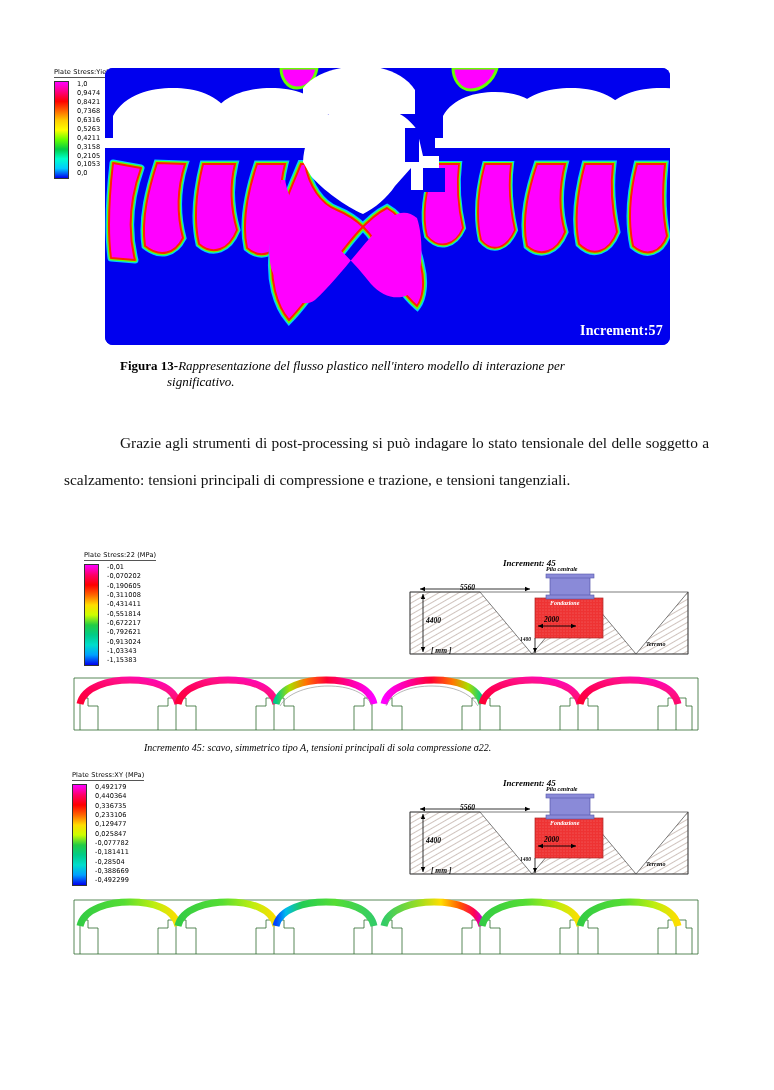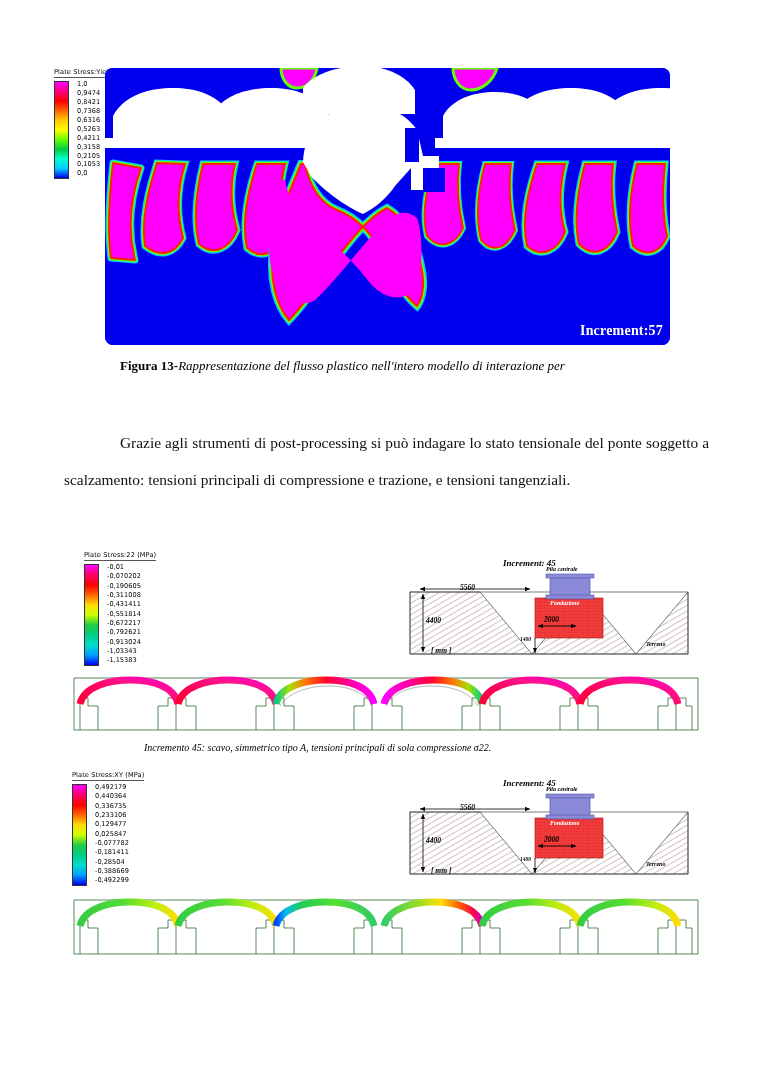--- a/index.html
+++ b/index.html
@@ -198,23 +198,24 @@
       </g>
 
       <rect x="318" y="100" width="22" height="24" fill="#0000ee"></rect>
       <rect x="300" y="60" width="14" height="34" fill="#0000ee"></rect>
     </svg>
     <div class="inc">Increment:57</div>
   </div>
 
   <div class="caption" style="left:120px;top:358px;width:560px;">
     <span><b>Figura 13-</b><i>Rappresentazione del flusso plastico nell'intero modello di interazione per</i></span>
-  </div>
-
-  <div class="body-par" style="left:64px;top:424px;width:645px;text-indent:56px;">Grazie agli strumenti di post-processing si può indagare lo stato tensionale del ponte soggetto a scalzamento: tensioni principali di compressione e trazione, e tensioni tangenziali.</div>
+    <i class="cap-ind" style="padding-left:47px;">significativo.</i>
+  </div>
+
+  <div class="body-par" style="left:64px;top:424px;width:645px;text-indent:56px;">Grazie agli strumenti di post-processing si può indagare lo stato tensionale del delle soggetto a scalzamento: tensioni principali di compressione e trazione, e tensioni tangenziali.</div>
 
   <div class="legend" style="left:72px;top:543px;padding-left:12px;">
     <div class="legend-title">Plate Stress:22  (MPa)</div>
     <div class="legend-body">
       <div class="legend-bar" id="f14tbar" style="height: 100px; background: linear-gradient(rgb(255, 0, 255), rgb(255, 0, 102), rgb(255, 0, 0), rgb(255, 102, 0), rgb(255, 221, 0), rgb(204, 255, 0), rgb(34, 204, 68), rgb(0, 204, 136), rgb(0, 221, 204), rgb(0, 160, 255), rgb(0, 0, 238)); border: 0.5px solid rgb(51, 51, 51);"></div>
       <div class="legend-labels" id="f14tlabs" style="height:100px;">
           <span>-0,01</span>
           <span>-0,070202</span>
           <span>-0,190605</span>
           <span>-0,311008</span>

